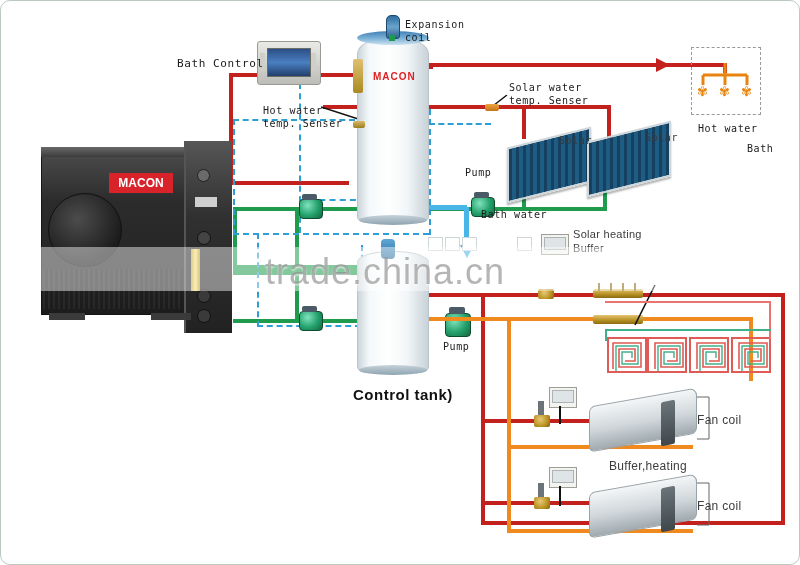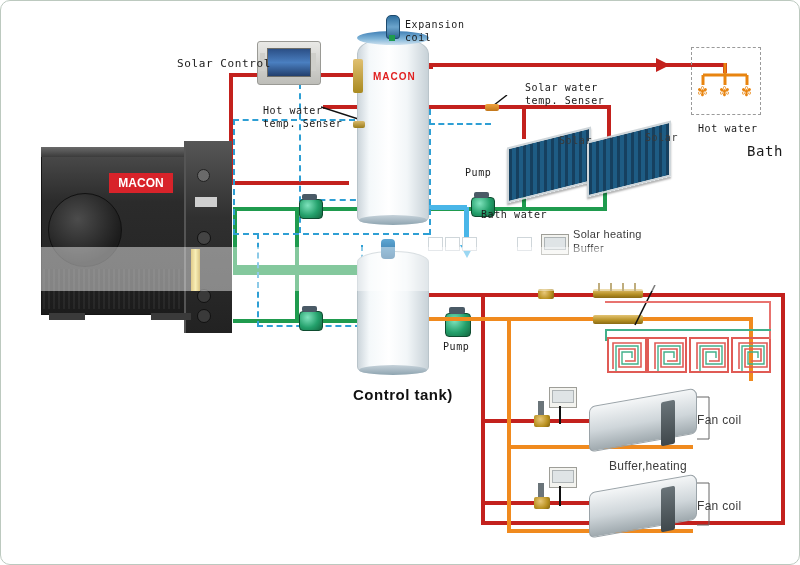--- a/index.html
+++ b/index.html
@@ -144,21 +144,21 @@
   <div class="abs" style="left:196px;top:230px;width:12px;height:12px;border-radius:50%;background:#444;border:1px solid #111;"></div>
   <div class="abs" style="left:196px;top:288px;width:12px;height:12px;border-radius:50%;background:#3a3a3a;border:1px solid #111;"></div>
   <div class="abs" style="left:196px;top:308px;width:12px;height:12px;border-radius:50%;background:#3a3a3a;border:1px solid #111;"></div>
   <div class="abs" style="left:194px;top:196px;width:22px;height:10px;background:#cfcfcf;"></div>
   <div class="abs" style="left:190px;top:248px;width:9px;height:42px;background:linear-gradient(90deg,#c9a32b,#f2e07a,#b99420);"></div>
 
   <div class="ctrl-panel" style="left:256px;top:40px;width:62px;height:42px;"></div>
   <div class="ctrl-screen" style="left:266px;top:47px;width:42px;height:27px;"></div>
   <div class="abs" style="left:259px;top:52px;width:5px;height:18px;background:#cfcfca;"></div>
   <div class="abs" style="left:310px;top:52px;width:5px;height:18px;background:#cfcfca;"></div>
-  <div class="lbl" style="left:176px;top:56px;font-size:11px;">Solar Control</div>
+  <div class="lbl" style="left:176px;top:56px;font-size:11px;">Bath Control</div>
 
   <div class="tank" style="left:356px;top:36px;width:72px;height:186px;"></div>
   <div class="tank-cap" style="left:356px;top:30px;width:72px;height:14px;"></div>
   <div class="tank-base" style="left:358px;top:214px;width:68px;height:10px;"></div>
   <div class="macon-red" style="left:372px;top:70px;font-size:10px;">MACON</div>
   <div class="abs" style="left:352px;top:58px;width:10px;height:34px;background:linear-gradient(180deg,#e0c071,#a98a20);border-radius:2px;"></div>
   <div class="abs" style="left:352px;top:120px;width:12px;height:7px;background:linear-gradient(180deg,#d8b96a,#9b7d1c);border-radius:2px;"></div>
 
   <div class="abs" style="left:385px;top:14px;width:12px;height:22px;border-radius:5px 5px 3px 3px;background:linear-gradient(180deg,#2f6f9f,#6ba4cc 50%,#2a628f);border:1px solid #1d4a6e;"></div>
   <div class="abs" style="left:388px;top:34px;width:6px;height:6px;background:#1f9b4e;"></div>
@@ -174,33 +174,33 @@
 
   <div class="abs" style="left:427px;top:236px;width:13px;height:12px;background:#fff;border:1px solid #cfd6da;"></div>
   <div class="abs" style="left:444px;top:236px;width:13px;height:12px;background:#fff;border:1px solid #cfd6da;"></div>
   <div class="abs" style="left:461px;top:236px;width:13px;height:12px;background:#fff;border:1px solid #cfd6da;"></div>
   <div class="abs" style="left:516px;top:236px;width:13px;height:12px;background:#fff;border:1px solid #cfd6da;"></div>
 
   <div class="solar" style="left:506px;top:136px;width:80px;height:52px;"></div>
   <div class="solar" style="left:586px;top:130px;width:80px;height:52px;"></div>
   <div class="lbl" style="left:558px;top:134px;font-size:10px;color:#3a3a3a;">Solar</div>
   <div class="lbl" style="left:644px;top:131px;font-size:10px;color:#3a3a3a;">Solar</div>
-  <div class="lbl" style="left:524px;top:81px;font-size:10px;">Solar water
+  <div class="lbl" style="left:508px;top:81px;font-size:10px;">Solar water
 temp. Senser</div>
   <div class="abs" style="left:484px;top:103px;width:14px;height:7px;background:linear-gradient(180deg,#f0a33e,#c2761a);border-radius:2px;"></div>
 
   <div class="dbox" style="left:690px;top:46px;width:68px;height:66px;"></div>
   <svg class="abs" style="left:696px;top:60px;width:58px;height:34px;">
     <path d="M28,2 L28,14 M6,14 L50,14 M6,14 L6,24 M28,14 L28,24 M50,14 L50,24" stroke="#e8840f" stroke-width="3" fill="none"></path>
   </svg>
   <div class="faucet" style="left:696px;top:84px;">✾</div>
   <div class="faucet" style="left:718px;top:84px;">✾</div>
   <div class="faucet" style="left:740px;top:84px;">✾</div>
   <div class="lbl" style="left:697px;top:122px;font-size:10px;">Hot water</div>
-  <div class="lbl" style="left:706px;top:142px;font-size:14px;padding-left:40px;">Bath</div>
+  <div class="lbl" style="left:706px;top:142px;font-size:10px;padding-left:40px;">Bath</div>
 
   <div class="pump" style="left:470px;top:196px;width:22px;height:18px;"></div>
   <div class="pump-top" style="left:473px;top:191px;width:15px;height:6px;"></div>
   <div class="lbl" style="left:464px;top:166px;font-size:10px;">Pump</div>
 
   <div class="pump" style="left:298px;top:198px;width:22px;height:18px;"></div>
   <div class="pump-top" style="left:301px;top:193px;width:15px;height:6px;"></div>
 
   <div class="pump" style="left:298px;top:310px;width:22px;height:18px;"></div>
   <div class="pump-top" style="left:301px;top:305px;width:15px;height:6px;"></div>
@@ -289,16 +289,17 @@
   <div class="valve" style="left:533px;top:414px;width:16px;height:12px;"></div>
   <div class="abs" style="left:537px;top:400px;width:6px;height:14px;background:#6a7479;"></div>
 
   <div class="thermo" style="left:548px;top:466px;width:26px;height:19px;"></div>
   <div class="thermo-in" style="left:551px;top:469px;width:20px;height:11px;"></div>
   <div class="blk" style="left:558px;top:485px;width:2px;height:20px;"></div>
   <div class="valve" style="left:533px;top:496px;width:16px;height:12px;"></div>
   <div class="abs" style="left:537px;top:482px;width:6px;height:14px;background:#6a7479;"></div>
 
   <div class="wm-band" style="left:0px;top:246px;width:800px;height:44px;"></div>
+  <div class="wm" style="left:264px;top:250px;font-size:36px;">trade.china.cn</div>
 
   <div class="big" style="position:absolute;left:352px;top:385px;">Control tank)</div>
 
 </div>
 
 </body></html>

